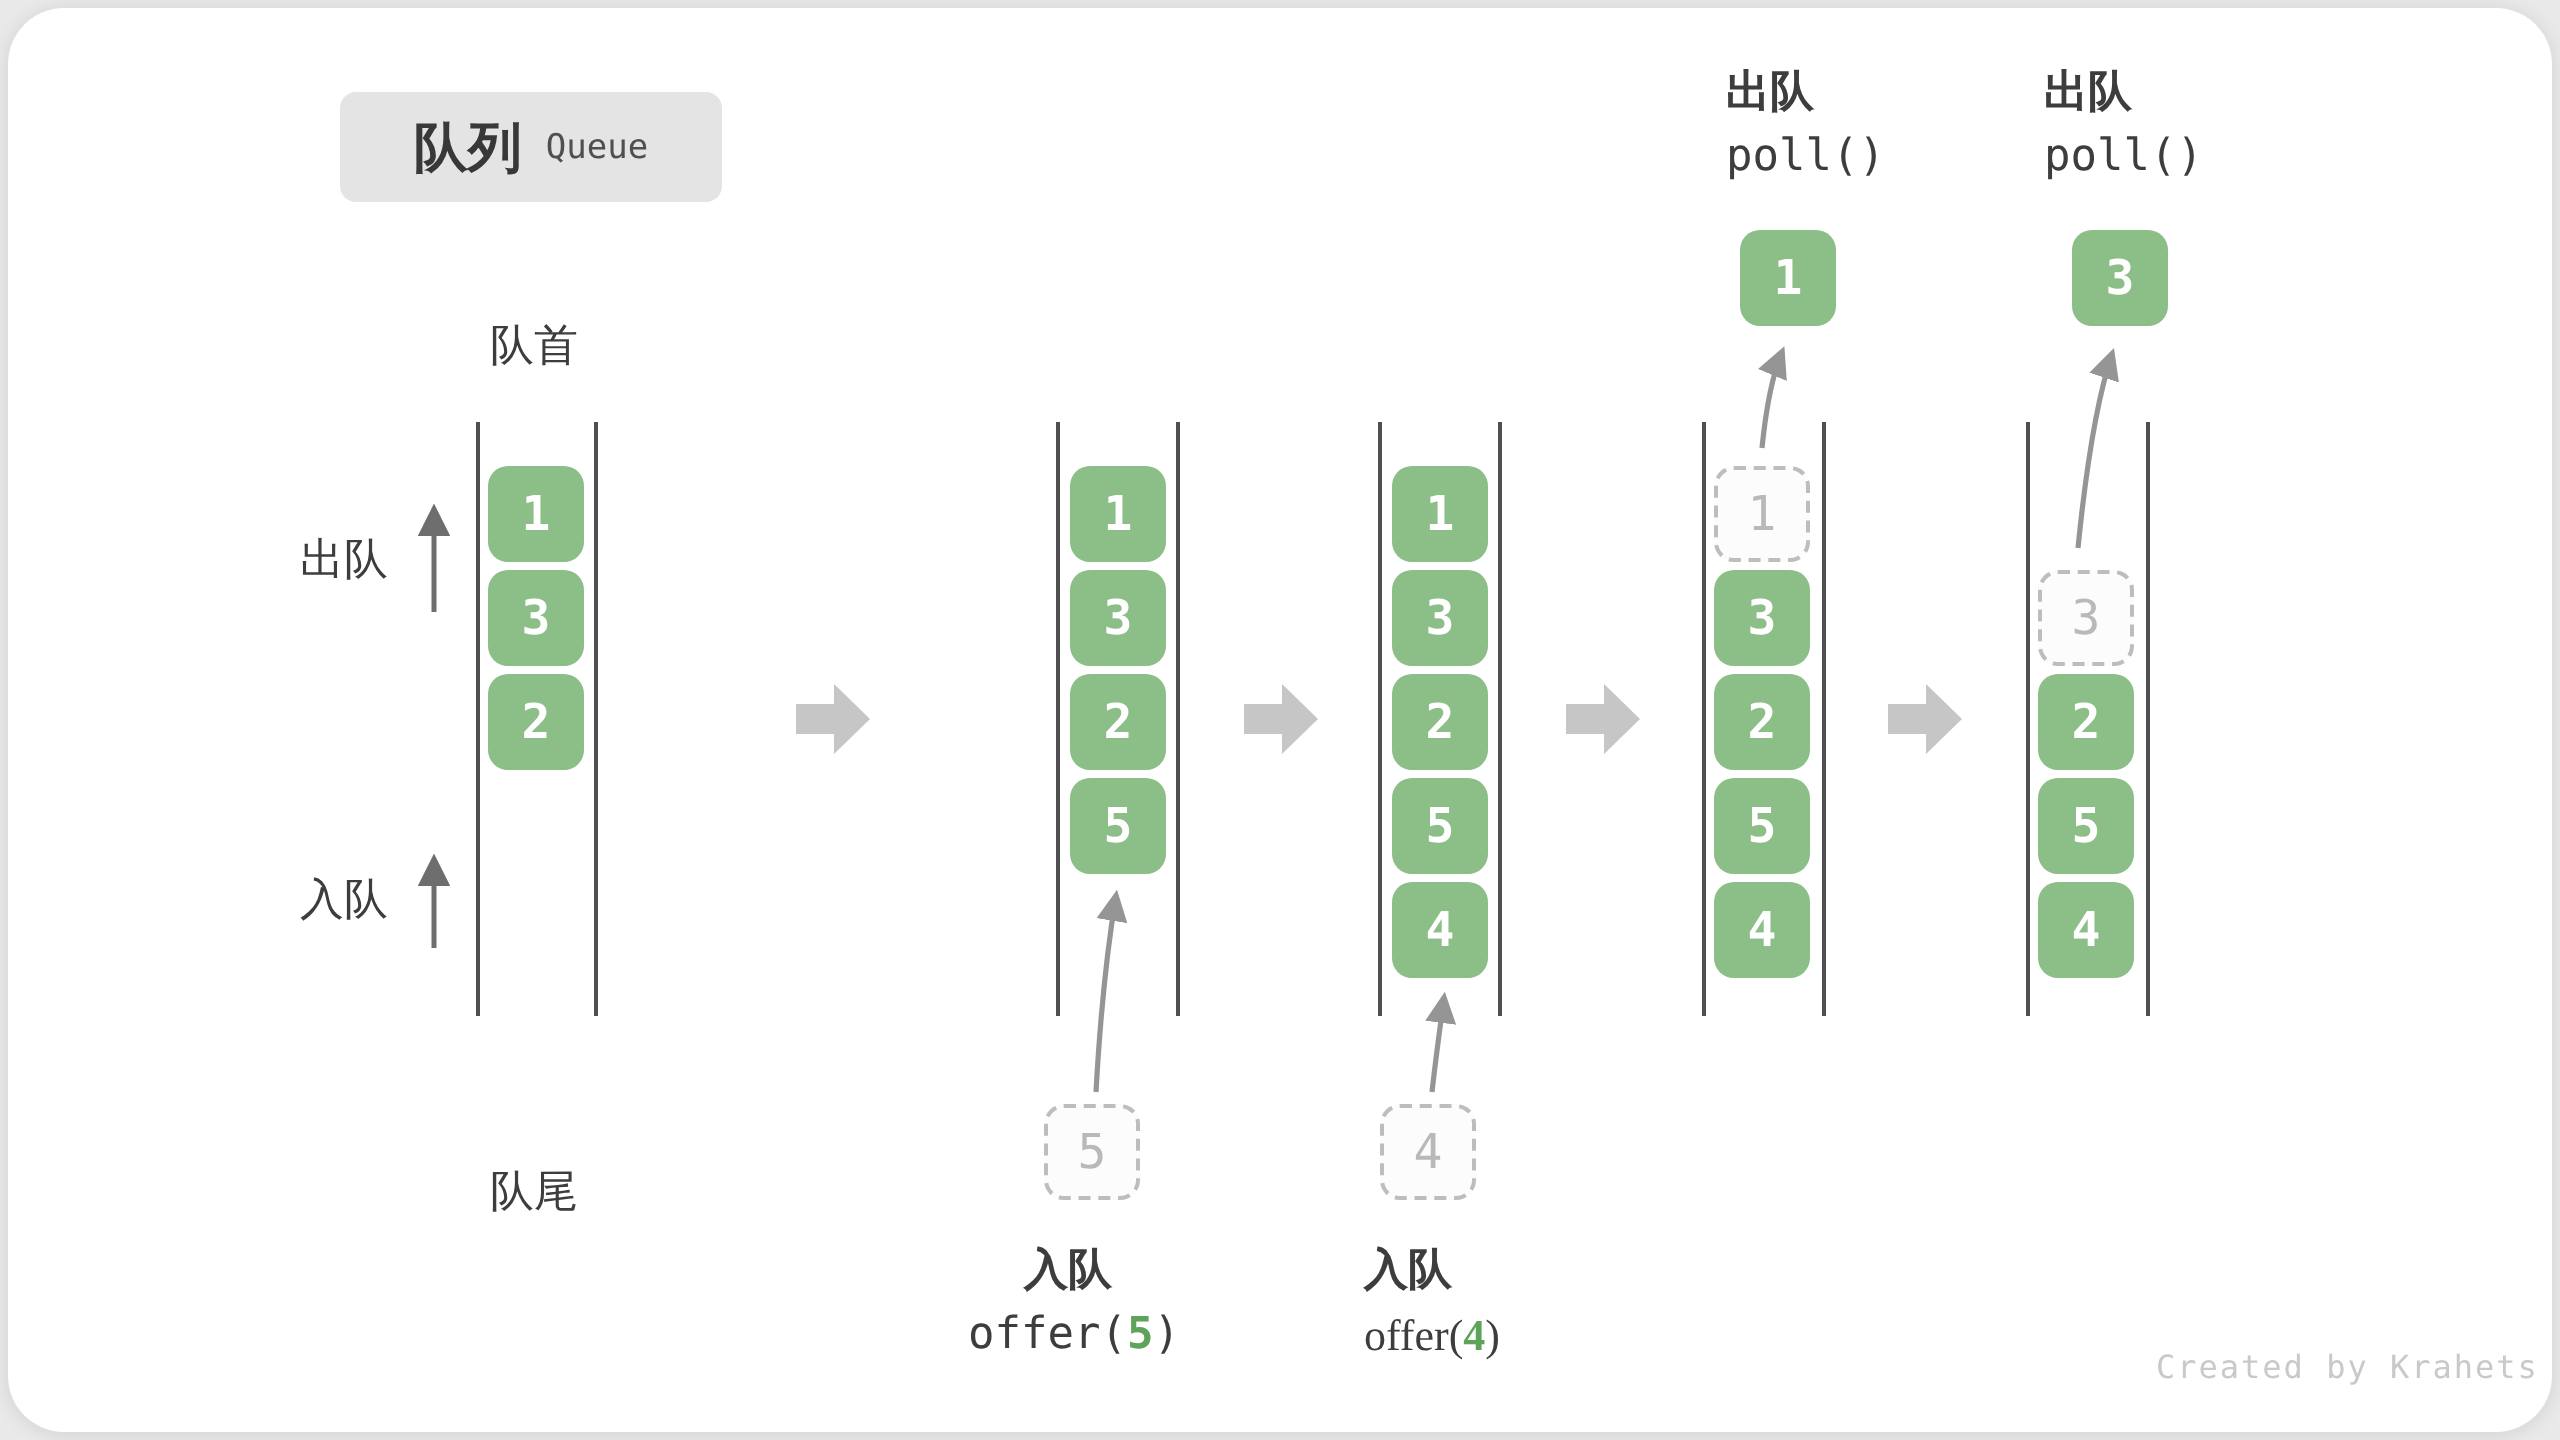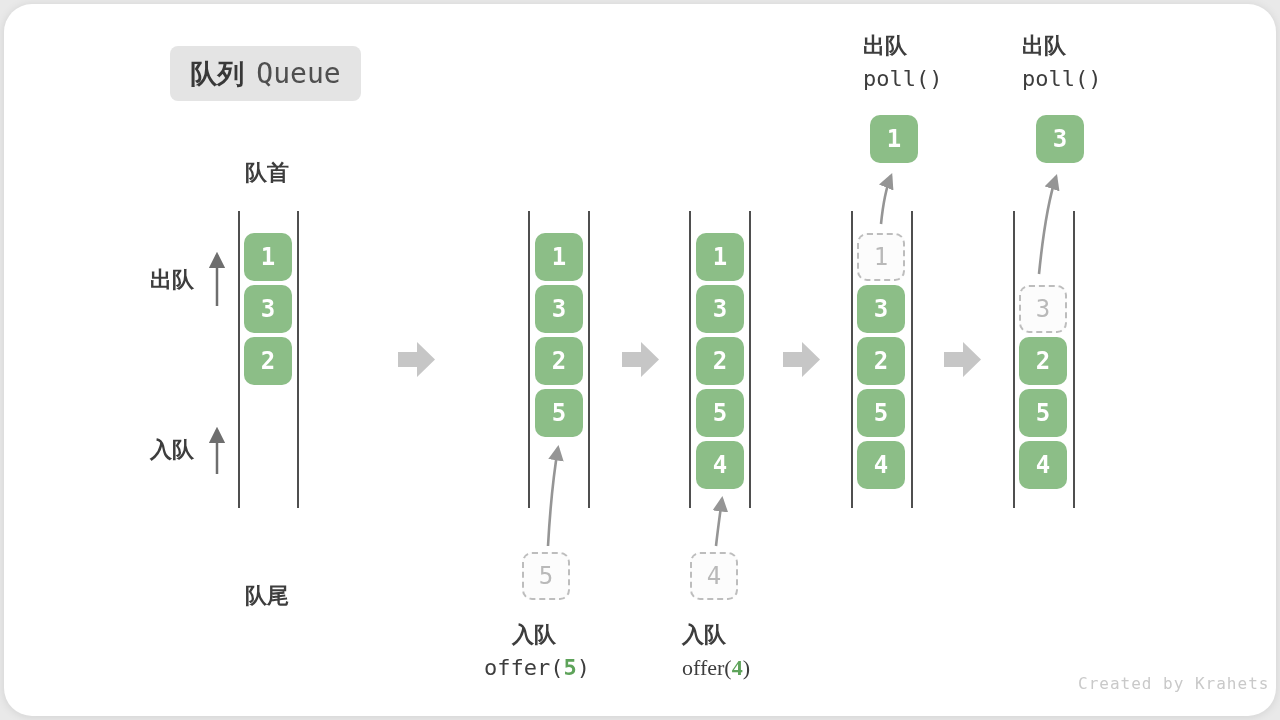--- a/index.html
+++ b/index.html
@@ -5,23 +5,23 @@
   html,body{margin:0;padding:0;width:1280px;height:720px;overflow:hidden;
     font-family:"Liberation Sans",sans-serif;background:#e9e9e9;}
   #stage{position:relative;width:1280px;height:720px;}
   .card{position:absolute;left:4px;top:4px;right:4px;bottom:4px;background:#ffffff;
     border-radius:28px;box-shadow:0 1px 10px rgba(0,0,0,.10);}
   .abs{position:absolute;}
   
   .badge{position:absolute;left:170px;top:46px;width:191px;height:55px;
     background:#e4e4e4;border-radius:8px;display:flex;align-items:center;justify-content:center;gap:12px;}
   .badge .zh{font-size:27px;font-weight:bold;color:#383838;}
-  .badge .en{font-size:28px;color:#4f4f4f;font-family:"DejaVu Sans Mono",monospace;}
+  .badge .en{font-size:17px;color:#4f4f4f;font-family:"DejaVu Sans Mono",monospace;}
   
-  .cjk{font-size:22px;font-weight:bold;color:#3d3d3d;white-space:nowrap;}
+  .cjk{font-size:22px;font-weight:normal;color:#3d3d3d;white-space:nowrap;}
   .cjk.light{font-weight:600;}
   .code{font-family:"DejaVu Sans Mono",monospace;font-size:22px;color:#3d3d3d;white-space:nowrap;}
   .code .arg{color:#5ea35a;font-weight:bold;}
   
   .wall{position:absolute;width:2px;top:211px;height:297px;background:#4f4f4f;}
   
   .qbox{position:absolute;width:48px;height:48px;border-radius:10px;background:#8cbe87;
     color:#ffffff;font-family:"DejaVu Sans Mono",monospace;font-weight:bold;font-size:24px;
     display:flex;align-items:center;justify-content:center;box-sizing:border-box;}
   .qbox.dashed{background:#fcfcfc;border:2px dashed #bdbdbd;color:#b9b9b9;font-weight:normal;}

